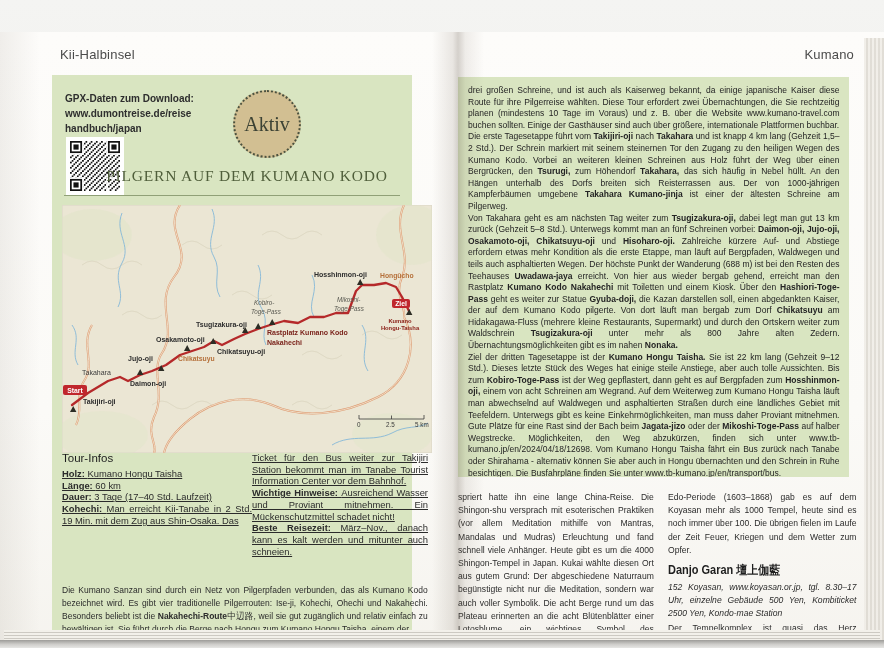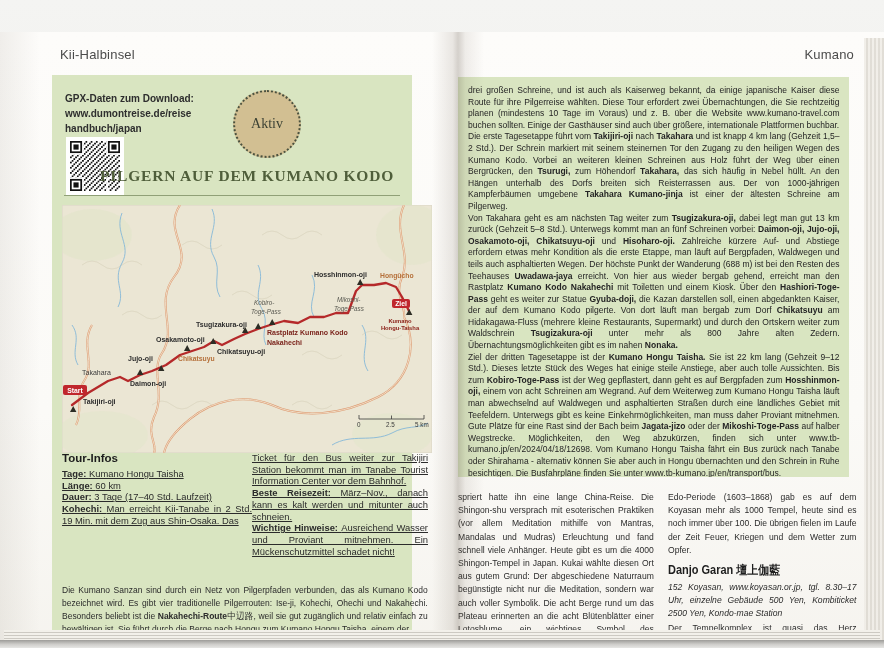--- a/index.html
+++ b/index.html
@@ -28,27 +28,27 @@
 
   .gbox { position:absolute; background:#d9e5c1; }
   #gbox-left  { left:52px;  top:43px; width:360px; height:566px; }
   #gbox-right { left:458px; top:45px; width:391px; height:400px; overflow:hidden; }
 
   .gpx-note { position:absolute; left:13px; top:16px; width:185px; font-size:10px;
     line-height:15px; color:#2e2e2e; white-space:pre-line; font-weight:700; }
   .qr { position:absolute; left:14px; top:62px; width:58px; height:58px; background:#fff; padding:4px; }
   .badge { position:absolute; left:181px; top:15px; width:68px; height:68px; border-radius:50%;
     background:#d2bf92; border:2px dotted #4b513e; display:flex; align-items:center; justify-content:center;
-    font-family:"Liberation Serif", serif; font-size:14px; color:#3c4234; }
+    font-family:"Liberation Serif", serif; font-size:20px; color:#3c4234; }
   .box-title { position:absolute; left:40px; right:10px; top:92px; text-align:center;
-    font-family:"Liberation Serif", serif; font-weight:700; font-size:15.5px; letter-spacing:.8px; color:#4f5e3a; }
+    font-family:"Liberation Serif", serif; font-weight:400; font-size:15.5px; letter-spacing:.8px; color:#4f5e3a; }
   .title-rule { position:absolute; left:12px; right:12px; top:120px; border-top:1px solid #90a077; }
   .map-wrap { position:absolute; left:10px; top:130px; width:370px; height:248px; }
 
-  .ti-heading { position:absolute; left:10px; top:377px; font-size:11.5px; font-weight:700; color:#1d1d1d; }
+  .ti-heading { position:absolute; left:10px; top:377px; font-size:11.5px; font-weight:400; color:#1d1d1d; }
   .ti-col { position:absolute; }
   #ti-col1 { left:10px;  top:393px; width:190px; }
   #ti-col2 { left:200px; top:377px; width:176px; }
   .ti-col p { font-size:9.4px; line-height:11.7px; text-align:justify; color:#2b2b2b;text-decoration:underline; }
   .intro { position:absolute; left:10px; top:508px; width:404px; transform:scaleX(.905);
     transform-origin:0 0; font-size:9.4px; line-height:13px; text-align:justify; color:#2b2b2b; }
 
   .rbox-inner { position:absolute; left:10px; top:8px; width:406px; transform:scaleX(.915); transform-origin:0 0; }
   .rbox-inner p { font-size:9.3px; line-height:11.6px; text-align:justify; color:#242424; }
 
@@ -215,29 +215,29 @@
         <g>
           <text x="295" y="222" class="scale-text">0</text>
           <text x="324" y="222" class="scale-text">2.5</text>
           <text x="353" y="222" class="scale-text">5 km</text>
         </g>
       </svg>
     </div>
 
     <div class="ti-heading">Tour-Infos</div>
     <div id="ti-col1" class="ti-col">
-      <p><span class="b">Tage: </span><span>Kumano Hongu Taisha</span></p>
+      <p><span class="b">Holz: </span><span>Kumano Hongu Taisha</span></p>
       <p><span class="b">Länge: </span><span>60 km</span></p>
       <p><span class="b">Dauer: </span><span>3 Tage (17–40 Std. Laufzeit)</span></p>
       <p><span class="b">Kohechi: </span><span>Man erreicht Kii-Tanabe in 2 Std. 19 Min. mit dem Zug aus Shin-Osaka. Das</span></p>
     </div>
     <div id="ti-col2" class="ti-col">
       <p><span>Ticket für den Bus weiter zur Takijiri Station bekommt man im Tanabe Tourist Information Center vor dem Bahnhof.</span></p>
+      <p><span class="b">Wichtige Hinweise: </span><span>Ausreichend Wasser und Proviant mitnehmen. Ein Mückenschutzmittel schadet nicht!</span></p>
       <p><span class="b">Beste Reisezeit: </span><span>März–Nov., danach kann es kalt werden und mitunter auch schneien.</span></p>
-      <p><span class="b">Wichtige Hinweise: </span><span>Ausreichend Wasser und Proviant mitnehmen. Ein Mückenschutzmittel schadet nicht!</span></p>
     </div>
 
     <div class="intro"><span>Die Kumano Sanzan sind durch ein Netz von Pilgerpfaden verbunden, das als Kumano Kodo bezeichnet wird. Es gibt vier traditionelle Pilgerrouten: Ise-ji, Kohechi, Ohechi und Nakahechi. Besonders beliebt ist die </span><span class="b">Nakahechi-Route</span><span>中辺路, weil sie gut zugänglich und relativ einfach zu bewältigen ist. Sie führt durch die Berge nach Hongu zum Kumano Hongu Taisha, einem der</span></div>
   </div>
 
   <div id="gbox-right" class="gbox">
     <div class="rbox-inner">
       <p><span>drei großen Schreine, und ist auch als Kaiserweg bekannt, da einige japanische Kaiser diese Route für ihre Pilgerreise wählten. Diese Tour erfordert zwei Übernachtungen, die Sie rechtzeitig planen (mindestens 10 Tage im Voraus) und z. B. über die Website www.kumano-travel.com buchen sollten. Einige der Gasthäuser sind auch über größere, internationale Plattformen buchbar.</span></p>
       <p><span>Die erste Tagesetappe führt vom </span><span class="b">Takijiri-oji</span><span> nach </span><span class="b">Takahara</span><span> und ist knapp 4 km lang (Gehzeit 1,5–2 Std.). Der Schrein markiert mit seinem steinernen Tor den Zugang zu den heiligen Wegen des Kumano Kodo. Vorbei an weiteren kleinen Schreinen aus Holz führt der Weg über einen Bergrücken, den </span><span class="b">Tsurugi,</span><span> zum Höhendorf </span><span class="b">Takahara,</span><span> das sich häufig in Nebel hüllt. An den Hängen unterhalb des Dorfs breiten sich Reisterrassen aus. Der von 1000-jährigen Kampferbäumen umgebene </span><span class="b">Takahara Kumano-jinja</span><span> ist einer der ältesten Schreine am Pilgerweg.</span></p>
       <p><span>Von Takahara geht es am nächsten Tag weiter zum </span><span class="b">Tsugizakura-oji,</span><span> dabei legt man gut 13 km zurück (Gehzeit 5–8 Std.). Unterwegs kommt man an fünf Schreinen vorbei: </span><span class="b">Daimon-oji, Jujo-oji, Osakamoto-oji, Chikatsuyu-oji</span><span> und </span><span class="b">Hisoharo-oji.</span><span> Zahlreiche kürzere Auf- und Abstiege erfordern etwas mehr Kondition als die erste Etappe, man läuft auf Bergpfaden, Waldwegen und teils auch asphaltierten Wegen. Der höchste Punkt der Wanderung (688 m) ist bei den Resten des Teehauses </span><span class="b">Uwadawa-jaya</span><span> erreicht. Von hier aus wieder bergab gehend, erreicht man den Rastplatz </span><span class="b">Kumano Kodo Nakahechi</span><span> mit Toiletten und einem Kiosk. Über den </span><span class="b">Hashiori-Toge-Pass</span><span> geht es weiter zur Statue </span><span class="b">Gyuba-doji,</span><span> die Kazan darstellen soll, einen abgedankten Kaiser, der auf dem Kumano Kodo pilgerte. Von dort läuft man bergab zum Dorf </span><span class="b">Chikatsuyu</span><span> am Hidakagawa-Fluss (mehrere kleine Restaurants, Supermarkt) und durch den Ortskern weiter zum Waldschrein </span><span class="b">Tsugizakura-oji</span><span> unter mehr als 800 Jahre alten Zedern. Übernachtungsmöglichkeiten gibt es im nahen </span><span class="b">Nonaka.</span></p>

